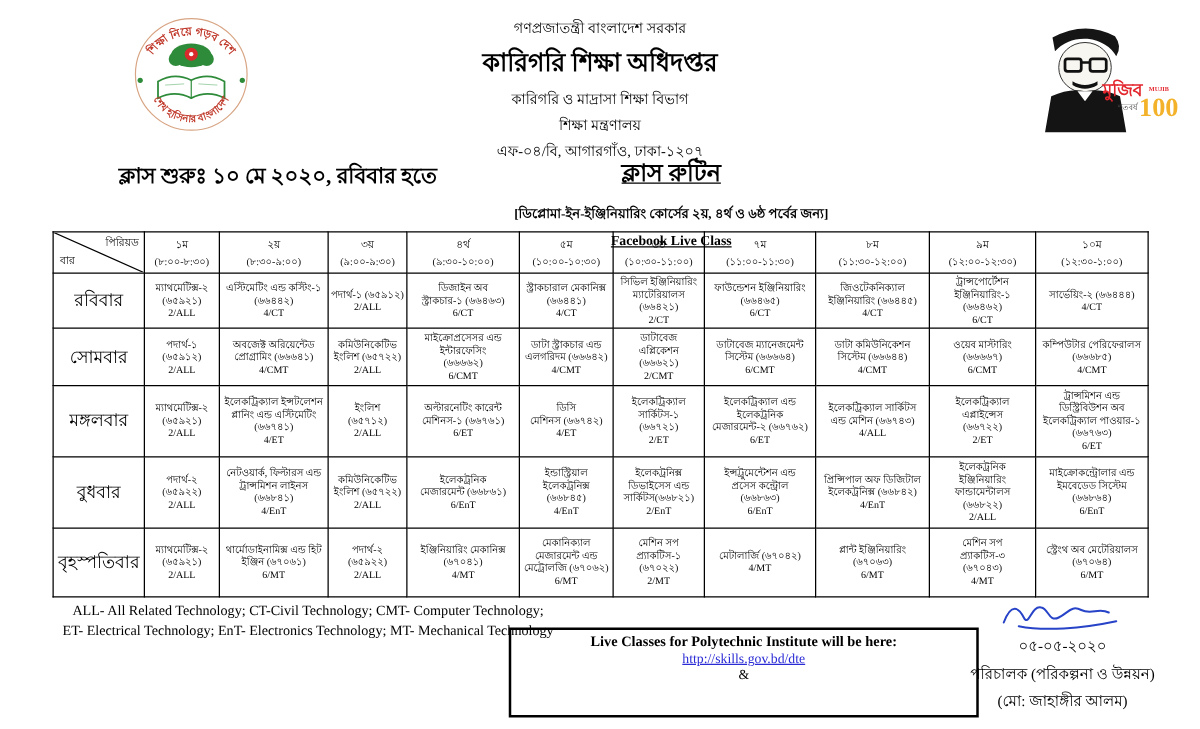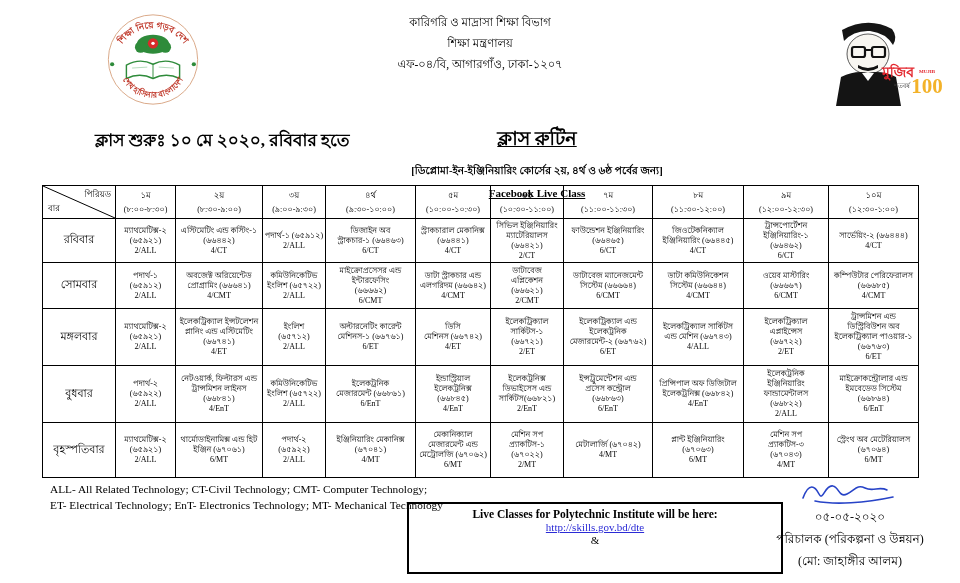--- a/index.html
+++ b/index.html
@@ -27,29 +27,29 @@
   table.routine th,table.routine td{border:1px solid #000;padding:1px;vertical-align:middle;
                 text-align:center;font-weight:normal;overflow:hidden;}
   thead tr{height:33px;}
   #routine-body tr:nth-child(1){height:44px;}
   #routine-body tr:nth-child(2){height:46px;}
   #routine-body tr:nth-child(3){height:57px;}
   #routine-body tr:nth-child(4){height:57px;}
   #routine-body tr:nth-child(5){height:55px;}
   .period-label{font-size:8.5px;}
   .period-time{font-size:8px;}
-  td.day{font-size:11px;}
+  td.day{font-size:14px;}
   td.cell{font-size:8px;line-height:1.25;white-space:pre-line;}
   th.corner{position:relative;padding:0;}
   th.corner svg{position:absolute;left:0;top:0;width:100%;height:100%;}
   .corner-top{position:absolute;top:2px;right:4px;font-size:8.5px;}
   .corner-bottom{position:absolute;bottom:2px;left:5px;font-size:8.5px;}
 
   
-  .legend{position:absolute;left:50px;top:481px;font-size:11.3px;line-height:1.45;}
+  .legend{position:absolute;left:50px;top:481px;font-size:11.3px;line-height:1.45;text-align:center;}
   .live-box{position:absolute;left:407px;top:502px;width:376px;height:72px;border:2px solid #000;
             box-sizing:border-box;text-align:center;padding-top:4px;}
   .live-heading{font-size:11.5px;font-weight:bold;}
   .live-link{display:block;font-size:11px;color:#2b2bd6;text-decoration:underline;margin-top:1px;}
   .amp{font-size:11px;margin-top:1px;}
 
   .sig-block{position:absolute;left:745px;top:476px;width:210px;text-align:center;}
   .sig-svg{display:block;margin:0 auto;}
   .sig-line{font-size:12px;margin-top:2px;}
 </style>
@@ -94,20 +94,22 @@
       <path d="M25,63 Q40,56 52,59 Q66,56 80,63 L85,92 L20,92 Z" fill="#141414"></path>
       <path d="M46,59 L52,67 L58,59 Z" fill="#ffffff"></path>
       <text x="82" y="63" text-anchor="middle" font-size="14" font-weight="bold" fill="#e3262d">মুজিব</text>
       <text x="103" y="59" font-size="5" font-weight="bold" fill="#e3262d">MUJIB</text>
       <text x="86" y="74" text-anchor="middle" font-size="6.5" fill="#3a3a3a">শতবর্ষ</text>
       <text x="111" y="79" text-anchor="middle" font-size="21" font-weight="bold" fill="#f3b229">100</text>
     </svg>
   </div>
 
   <div class="gov-header">
+    <div class="gov-line">গণপ্রজাতন্ত্রী বাংলাদেশ সরকার</div>
+    <div class="dept-title">কারিগরি শিক্ষা অধিদপ্তর</div>
     <div class="gov-line">কারিগরি ও মাদ্রাসা শিক্ষা বিভাগ</div>
     <div class="gov-line">শিক্ষা মন্ত্রণালয়</div>
     <div class="gov-line">এফ-০৪/বি, আগারগাঁও, ঢাকা-১২০৭</div>
   </div>
 
   <div class="start-note">ক্লাস শুরুঃ ১০ মে ২০২০, রবিবার হতে</div>
   <div class="title-block">
     <div class="routine-title">ক্লাস রুটিন</div>
     <div class="routine-subtitle">[ডিপ্লোমা-ইন-ইঞ্জিনিয়ারিং কোর্সের ২য়, ৪র্থ ও ৬ষ্ঠ পর্বের জন্য]</div>
     <div class="fb-live">Facebook Live Class</div>

